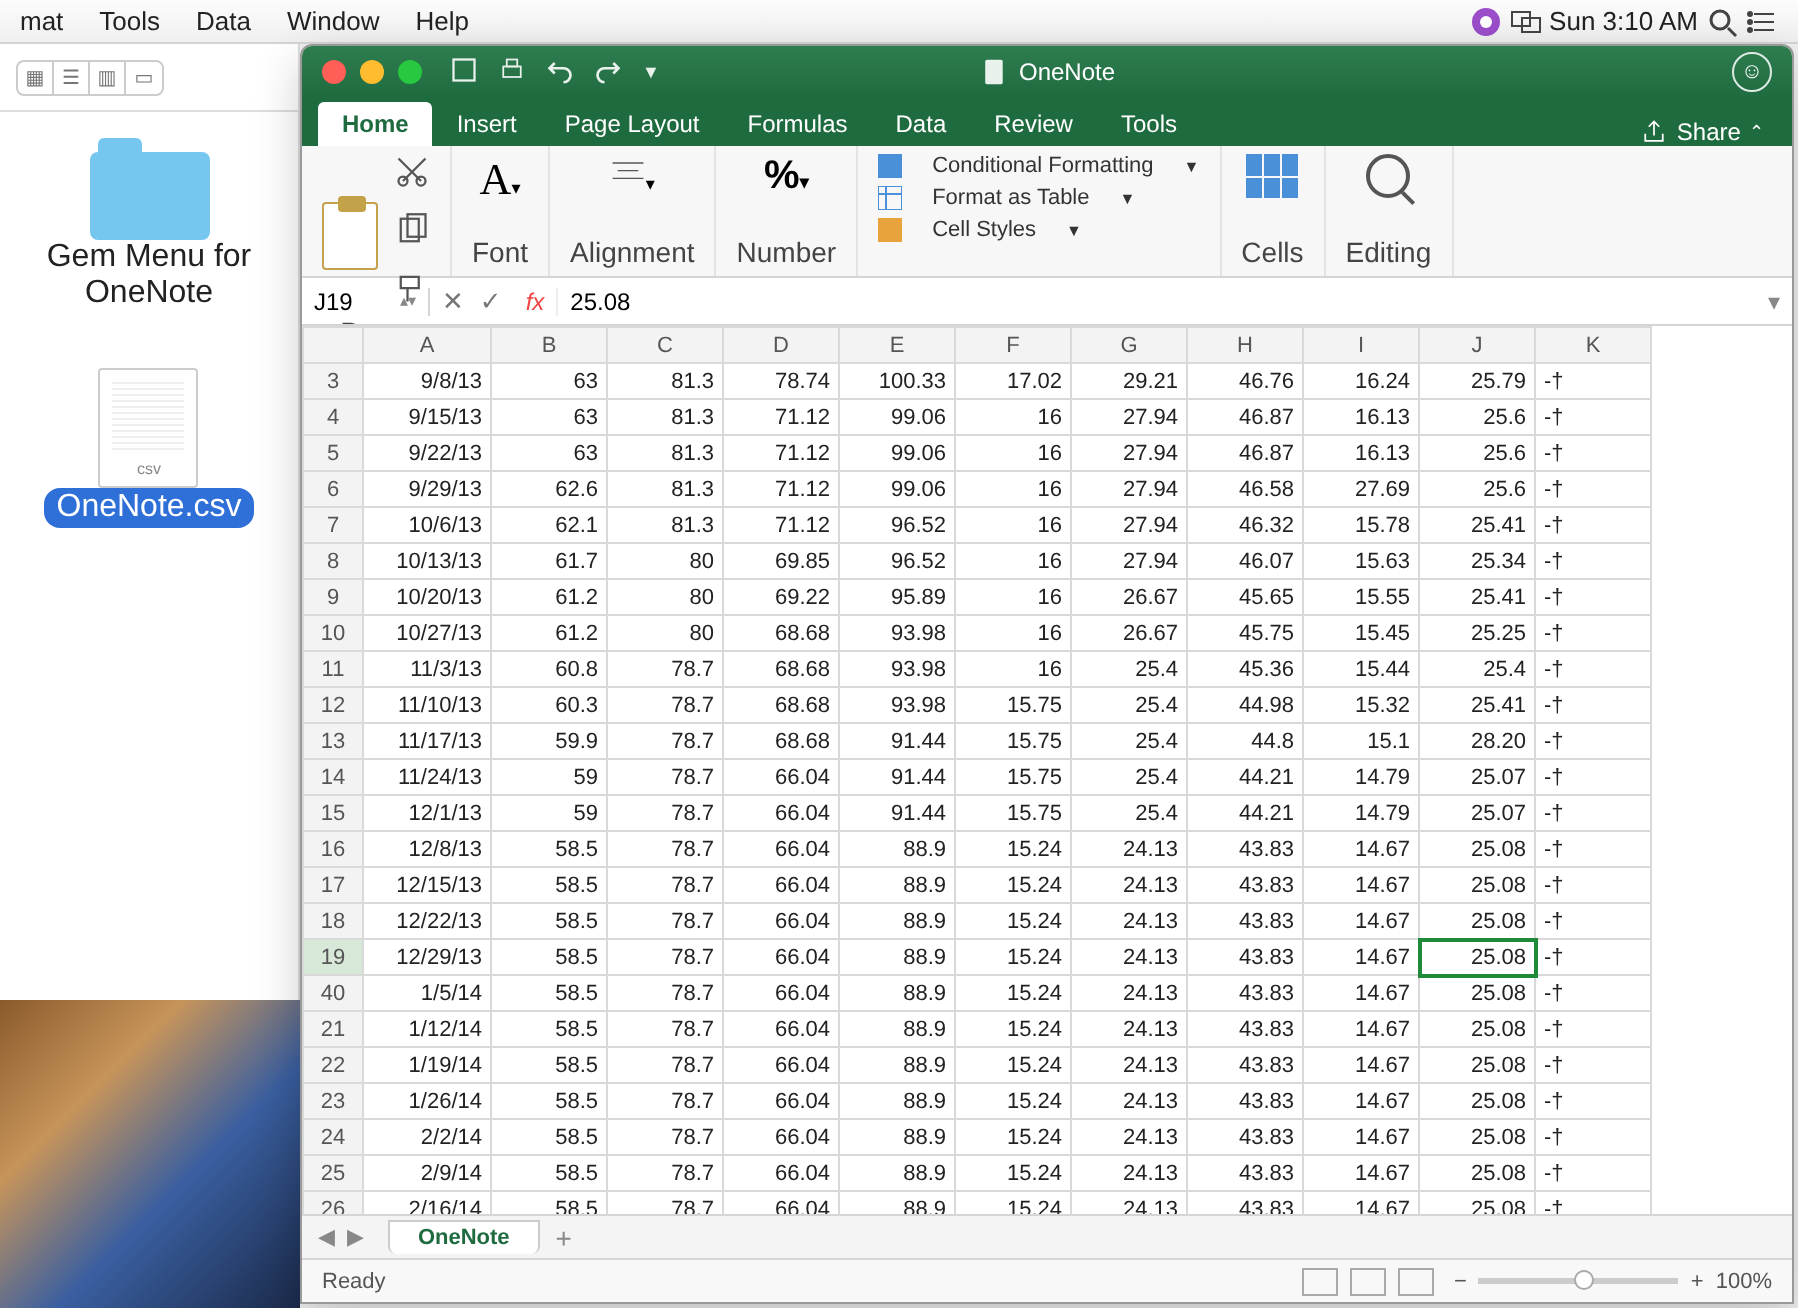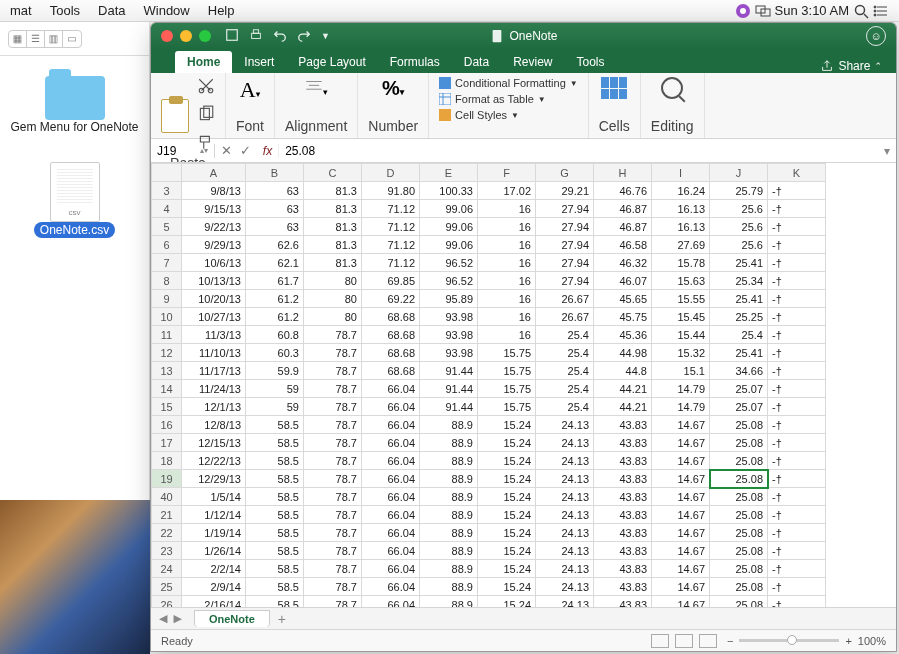--- a/index.html
+++ b/index.html
@@ -15,65 +15,65 @@
 .finder-col { position: absolute; top: 22px; left: 0; width: 150px; bottom: 0; background: #fff; border-right:1px solid #ddd; }
 .finder-toolbar { height: 34px; border-bottom:1px solid #ddd; display:flex; align-items:center; padding: 0 8px; gap:4px; }
 .tb-seg { border:1px solid #ccc; border-radius:4px; display:flex; }
 .tb-seg span { width:18px; height:16px; display:inline-flex; align-items:center; justify-content:center; font-size:10px; color:#777; border-right:1px solid #ccc;}
 .tb-seg span:last-child{border-right:none;}
 .finder-body { padding-top: 20px; display:flex; flex-direction:column; align-items:center; gap: 10px; }
 .folder-icon { width: 60px; height: 44px; background: #76c7f0; border-radius: 4px; position: relative; }
 .folder-icon::before { content:""; position:absolute; top:-7px; left:4px; width:22px; height:8px; background:#76c7f0; border-radius:3px 3px 0 0;}
 .file-icon { width: 50px; height: 60px; background:#fff; border:1px solid #ccc; border-radius:2px; position:relative; display:flex; align-items:flex-end; justify-content:center; font-size:8px; color:#888; padding-bottom:4px;}
 .file-icon::before{content:"";position:absolute;top:6px;left:6px;right:6px;height:34px;background:repeating-linear-gradient(#eee,#eee 1px,#fff 1px,#fff 3px);}
-.finder-label { font-size: 12px; text-align:center; color:#222; }
+.finder-label { font-size: 16px; text-align:center; color:#222; }
 .finder-label.sel { background:#2f6fd8; color:#fff; border-radius:8px; padding: 1px 6px; }
 
 
 .wallpaper { position:absolute; top: 500px; left:0; width:150px; bottom:0; background: linear-gradient(135deg,#8a5a2b,#c7945a 30%,#3a5fa0 60%,#1b2a4a); }
 
 
 .excel { position:absolute; top:22px; left:150px; right:2px; bottom:2px; background:#fff; border:1px solid #999; border-radius:6px 6px 0 0; overflow:hidden; display:flex; flex-direction:column; box-shadow:0 8px 24px rgba(0,0,0,0.2);}
 .titlebar { height: 26px; background: linear-gradient(#2e7d4f,#1f6b40); display:flex; align-items:center; color:#fff; font-size:12px; position:relative; }
 .traffic { display:flex; gap:7px; padding-left:10px;}
 .traffic span { width:12px; height:12px; border-radius:50%; display:block;}
 .t-red{background:#ff5f57;} .t-yel{background:#febc2e;} .t-grn{background:#28c840;}
 .title-icons { display:flex; gap:10px; margin-left:14px; align-items:center; opacity:.9;}
 .title-icons svg{width:14px;height:14px;}
 .title-center { position:absolute; left:50%; transform:translateX(-50%); display:flex; align-items:center; gap:6px;}
 .title-center svg{width:14px;height:14px;}
 .title-right { margin-left:auto; display:flex; align-items:center; gap:10px; padding-right:10px;}
 .search-sheet { background:rgba(0,0,0,.25); border-radius:4px; height:18px; width:170px; display:flex; align-items:center; padding:0 6px; gap:4px; color:#cce; font-size:11px;}
 .smiley { width:20px; height:20px; border:1.5px solid rgba(255,255,255,.85); border-radius:50%; display:flex; align-items:center; justify-content:center; font-size:11px;}
 
-.ribbon-tabs { height:24px; background:#1f6b40; display:flex; align-items:flex-end; padding-left:24px; color:#fff; font-size:12px;}
+.ribbon-tabs { height:24px; background:#1f6b40; display:flex; align-items:flex-end; padding-left:8px; color:#fff; font-size:12px;}
 .rtab { padding: 4px 12px; cursor:default;}
 .rtab.active { background:#fff; color:#1f6b40; border-radius:3px 3px 0 0; font-weight:600;}
 .rtab-share { margin-left:auto; padding-right:14px; display:flex; align-items:center; gap:4px;}
 
 .ribbon { height:66px; background:#f7f7f7; border-bottom:1px solid #d5d5d5; display:flex;}
 .rgroup { border-right:1px solid #e3e3e3; padding: 4px 10px; display:flex; flex-direction:column; align-items:center; justify-content:space-between;}
 .rgroup .big { display:flex; gap:8px; align-items:center;}
 .rgroup .lbl { font-size:14px; color:#444; }
 .ribbon svg { width:18px; height:18px; }
 .clipboard-ico { width:28px; height:34px; background:#fff; border:1px solid #c4a24a; position:relative; border-radius:2px;}
 .clipboard-ico::before{content:"";position:absolute;top:-4px;left:7px;width:14px;height:8px;background:#c4a24a;border-radius:2px;}
 .mini-stack { display:flex; flex-direction:column; gap:4px; font-size:11px; color:#333;}
-.mini-stack .row { display:flex; align-items:center; gap:4px;}
+.mini-stack .row { display:flex; align-items:center; gap:15px;}
 .mini-stack svg{width:12px;height:12px;}
 .cells-ico{width:26px;height:22px;display:grid;grid-template-columns:repeat(3,1fr);grid-template-rows:repeat(2,1fr);gap:1px;}
 .cells-ico span{background:#4a90d9;}
 .magnify{width:22px;height:22px;border:2px solid #555;border-radius:50%;position:relative;}
 .magnify::after{content:"";position:absolute;width:8px;height:2px;background:#555;bottom:-3px;right:-5px;transform:rotate(45deg);}
 
 .formula-bar { height:24px; border-bottom:1px solid #d5d5d5; display:flex; align-items:center; font-size:12px;}
 .namebox { width:64px; border-right:1px solid #d5d5d5; padding:0 6px; display:flex; align-items:center; justify-content:space-between;}
 .fb-btns { display:flex; align-items:center; padding:0 6px; gap:8px; color:#777;}
 .fb-btns span{font-size:13px;}
-.fx { font-style:italic; color:#7f1d1d; padding:0 6px; border-right:1px solid #eee;}
+.fx { font-style:italic; color:#ef4444; padding:0 6px; border-right:1px solid #eee;}
 .fval { flex:1; padding:0 6px; }
 .fb-drop { width:18px; text-align:center; color:#888;}
 
 .grid-wrap { flex:1; overflow:hidden; position:relative;}
 table.grid { border-collapse:collapse; font-size:11px; color:#222; table-layout:fixed;}
 table.grid th, table.grid td { border:1px solid #d9d9d9; height:18px; padding:0 4px; overflow:hidden; white-space:nowrap;}
 table.grid th { background:#f3f3f3; font-weight:normal; color:#555;}
 th.rowhdr { width:30px; text-align:center; background:#f3f3f3;}
 th.colhdr { text-align:center; }
 td { text-align:right; }
@@ -329,21 +329,21 @@
             <th class="colhdr colH">H</th>
             <th class="colhdr colI">I</th>
             <th class="colhdr colJ selcol">J</th>
             <th class="colhdr colK">K</th>
           </tr>
           <tr>
             <th class="rowhdr">3</th>
             <td>9/8/13</td>
             <td>63</td>
             <td>81.3</td>
-            <td>91.80</td>
+            <td>78.74</td>
             <td>100.33</td>
             <td>17.02</td>
             <td>29.21</td>
             <td>46.76</td>
             <td>16.24</td>
             <td>25.79</td>
             <td class="k">-†</td>
           </tr>
           <tr>
             <th class="rowhdr">4</th>
@@ -475,21 +475,21 @@
             <th class="rowhdr">13</th>
             <td>11/17/13</td>
             <td>59.9</td>
             <td>78.7</td>
             <td>68.68</td>
             <td>91.44</td>
             <td>15.75</td>
             <td>25.4</td>
             <td>44.8</td>
             <td>15.1</td>
-            <td>34.66</td>
+            <td>28.20</td>
             <td class="k">-†</td>
           </tr>
           <tr>
             <th class="rowhdr">14</th>
             <td>11/24/13</td>
             <td>59</td>
             <td>78.7</td>
             <td>66.04</td>
             <td>91.44</td>
             <td>15.75</td>

